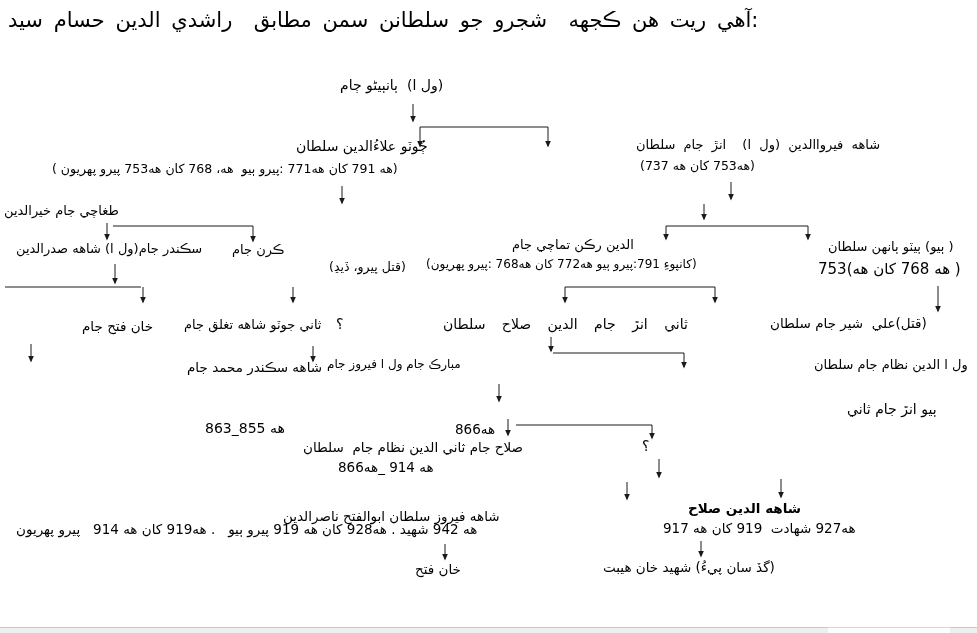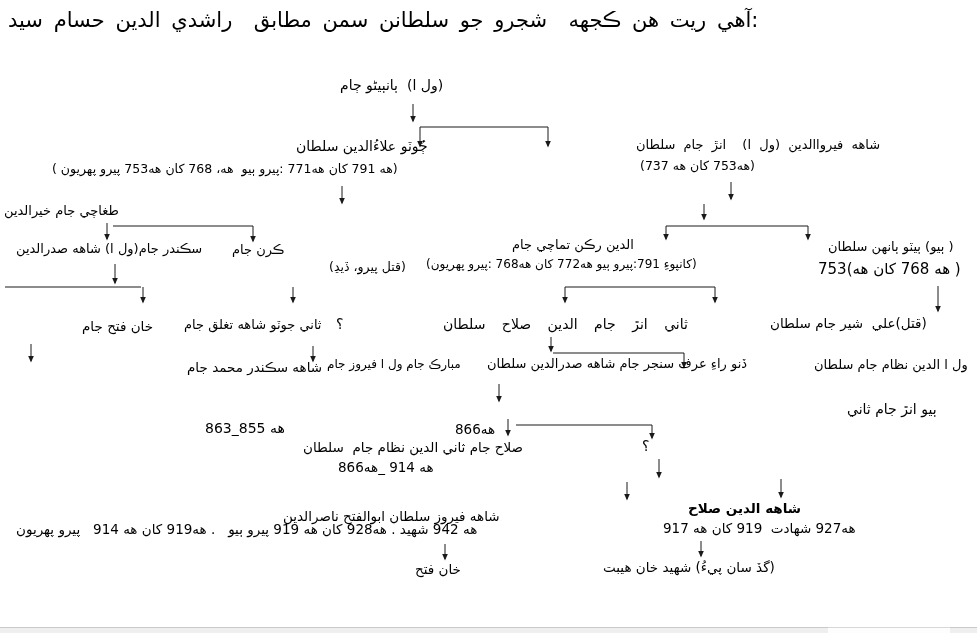--- a/index.html
+++ b/index.html
@@ -85,21 +85,20 @@
   <div class="tn" style="left:828px;top:239px;"><span dir="rtl">سلطان</span> <span dir="rtl">ٻانهن</span> <span dir="rtl">ٻيٽو</span> (<span dir="rtl">ٻيو</span> )</div>
   <div class="tn" style="left:818px;top:260px;font-size:15px;">753(<span dir="rtl">هه</span> <span dir="rtl">کان</span> 768 <span dir="rtl">هه</span> )</div>
 
   <div class="tn" style="left:770px;top:315px;font-size:13.5px;"><span dir="rtl">سلطان</span> <span dir="rtl">جام</span> <span dir="rtl">شير</span>  <span dir="rtl">علي</span>(<span dir="rtl">قتل</span>)</div>
   <div class="tn ctr" style="left:443px;top:316px;width:326px;font-size:14px;word-spacing:12px;"><span dir="rtl">سلطان</span> <span dir="rtl">صلاح</span> <span dir="rtl">الدين</span> <span dir="rtl">جام</span> <span dir="rtl">انڙ</span> <span dir="rtl">ثاني</span></div>
   <div class="tn ctr" style="left:336px;top:316px;width:22px;font-size:14px;"><span dir="rtl">؟</span></div>
   <div class="tn" style="left:184px;top:317px;"><span dir="rtl">جام</span> <span dir="rtl">تغلق</span> <span dir="rtl">شاهه</span> <span dir="rtl">جوٽو</span> <span dir="rtl">ثاني</span></div>
   <div class="tn" style="left:82px;top:318px;font-size:13.5px;"><span dir="rtl">جام</span> <span dir="rtl">فتح</span> <span dir="rtl">خان</span></div>
 
   <div class="tn ctr" style="left:800px;top:357px;width:164px;margin-left:14px;"><span dir="rtl">سلطان</span> <span dir="rtl">جام</span> <span dir="rtl">نظام</span> <span dir="rtl">الدين</span> <span dir="rtl">ا</span> <span dir="rtl">ول</span></div>
-  <div class="tn" style="left:487px;top:356px;"><span dir="rtl">سلطان</span> <span dir="rtl">صدرالدين</span> <span dir="rtl">شاهه</span> <span dir="rtl">جام</span> <span dir="rtl">سنجر</span> <span dir="rtl">عرف</span> <span dir="rtl">راءِ</span> <span dir="rtl">ڏنو</span></div>
   <div class="tn" style="left:327px;top:357px;font-size:12px;"><span dir="rtl">جام</span> <span dir="rtl">فيروز</span> <span dir="rtl">ا</span> <span dir="rtl">ول</span> <span dir="rtl">جام</span> <span dir="rtl">مبارڪ</span></div>
   <div class="tn" style="left:187px;top:359px;font-size:13.5px;"><span dir="rtl">جام</span> <span dir="rtl">محمد</span> <span dir="rtl">سڪندر</span> <span dir="rtl">شاهه</span></div>
   <div class="tn" style="left:847px;top:401px;font-size:14px;"><span dir="rtl">ثاني</span> <span dir="rtl">جام</span> <span dir="rtl">انڙ</span> <span dir="rtl">ٻيو</span></div>
 
   <div class="tn" style="left:205px;top:420px;font-size:14px;">863_855 <span dir="rtl">هه</span></div>
   <div class="tn" style="left:455px;top:421px;font-size:13.5px;">866<span dir="rtl">هه</span></div>
   <div class="tn" style="left:303px;top:439px;font-size:13.5px;"><span dir="rtl">سلطان</span>  <span dir="rtl">جام</span> <span dir="rtl">نظام</span> <span dir="rtl">الدين</span> <span dir="rtl">ثاني</span> <span dir="rtl">جام</span> <span dir="rtl">صلاح</span></div>
   <div class="tn" style="left:338px;top:459px;font-size:13.5px;">866<span dir="rtl">هه</span>_ 914 <span dir="rtl">هه</span></div>
   <div class="tn ctr" style="left:642px;top:438px;width:22px;font-size:14px;"><span dir="rtl">؟</span></div>
 

